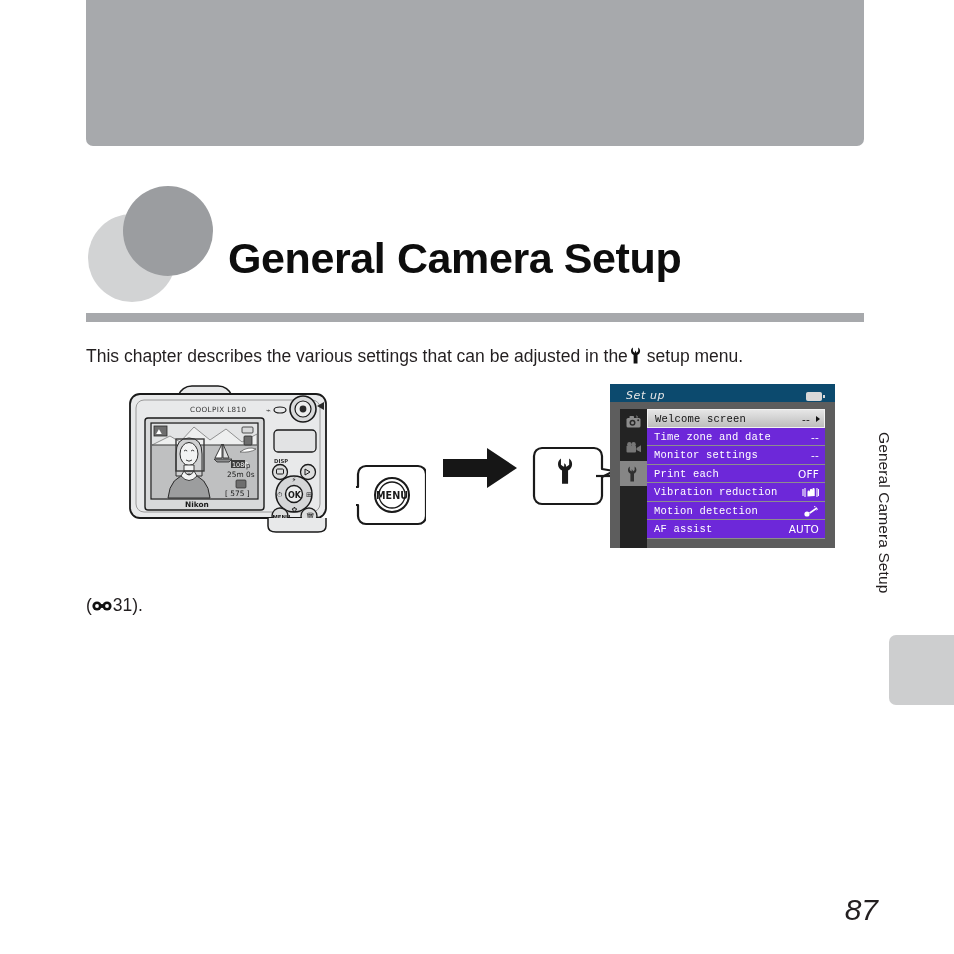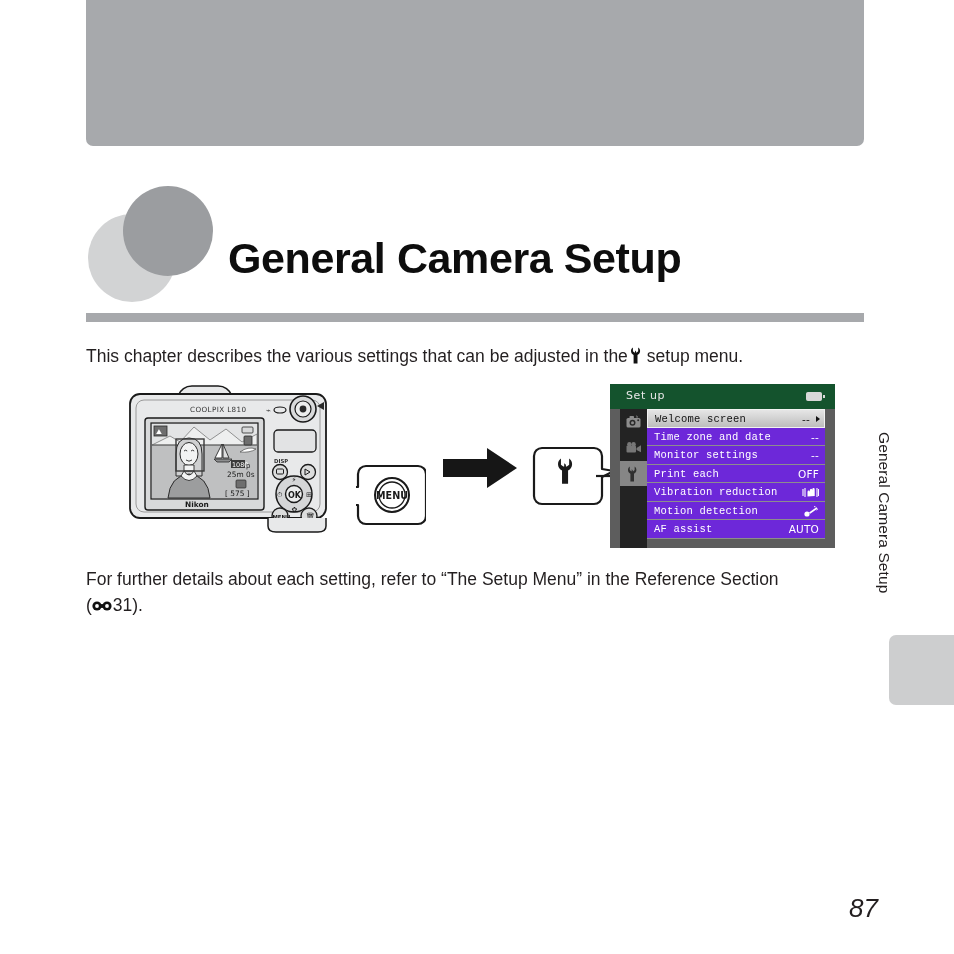--- a/index.html
+++ b/index.html
@@ -150,22 +150,23 @@
     top: 384px;
     width: 225px;
     height: 164px;
     background: #5d5d5d;
     font-family: "DejaVu Sans", sans-serif;
     overflow: hidden;
   }
   #menu-header {
     position: absolute;
     left: 0; top: 0;
-    width: 225px; height: 25px;
-    background: #14532d;
+    width: 225px; height: 18px;
+    background: #0c4a6e;
+    font-style: italic;
   }
   #menu-header-title {
     position: absolute;
     left: 16px; top: 5px;
     font-size: 11px;
     color: #e8e8e8;
     letter-spacing: 0.6px;
   }
   #battery-icon {
     position: absolute;
@@ -305,21 +306,21 @@
     width: 20px;
     height: 12px;
     margin: 0 1px 0 0;
   }
 
   
   #page-number {
     position: absolute;
     right: 76px;
     top: 893px;
-    font-size: 26px;
+    font-size: 30px;
     font-style: italic;
     color: #231f20;
   }
 </style>
 </head>
 <body>
 
 <div id="top-banner"></div>
 
 <div id="chapter-circles">
@@ -536,21 +537,21 @@
       <span class="menu-row-label">AF assist</span>
       <span class="menu-row-value">AUTO</span>
     </div>
   </div>
 </div>
 
 <div id="running-head">General Camera Setup</div>
 
 <div id="thumb-tab"></div>
 
-<div id="details-paragraph"><span>For further details about each setting, refer to “The Setup Menu” in the Reference Section</span><br><span>(</span><span class="ref-glyph"><svg viewBox="0 0 20 12" width="20" height="12">
+<div id="details-paragraph"><br><span>(</span><span class="ref-glyph"><svg viewBox="0 0 20 12" width="20" height="12">
         <circle cx="5" cy="6" r="4.6" fill="#111111"></circle>
         <circle cx="15" cy="6" r="4.6" fill="#111111"></circle>
         <rect x="5" y="4.1" width="10" height="3.8" fill="#111111"></rect>
         <circle cx="5" cy="6" r="1.9" fill="#ffffff"></circle>
         <circle cx="15" cy="6" r="1.9" fill="#ffffff"></circle>
       </svg></span><span>31</span><span>).</span></div>
 
 <div id="page-number">87</div>
 
 </body></html>

